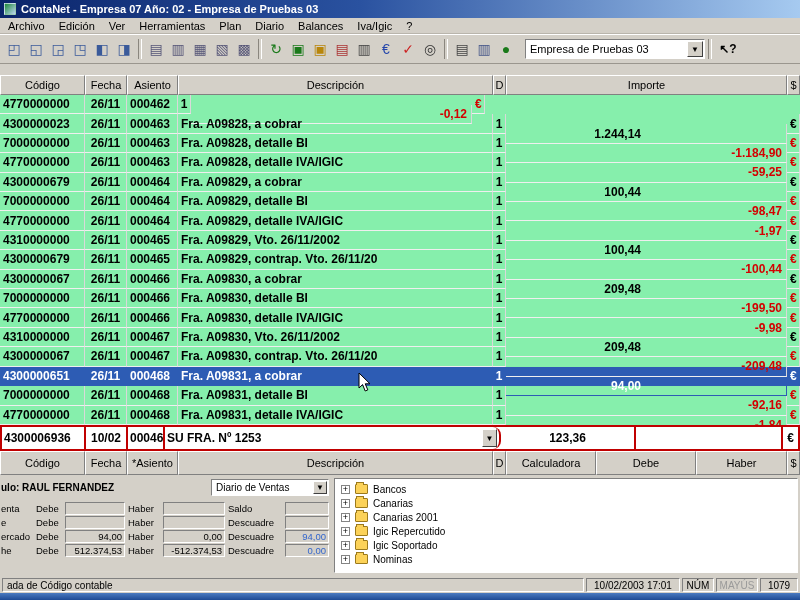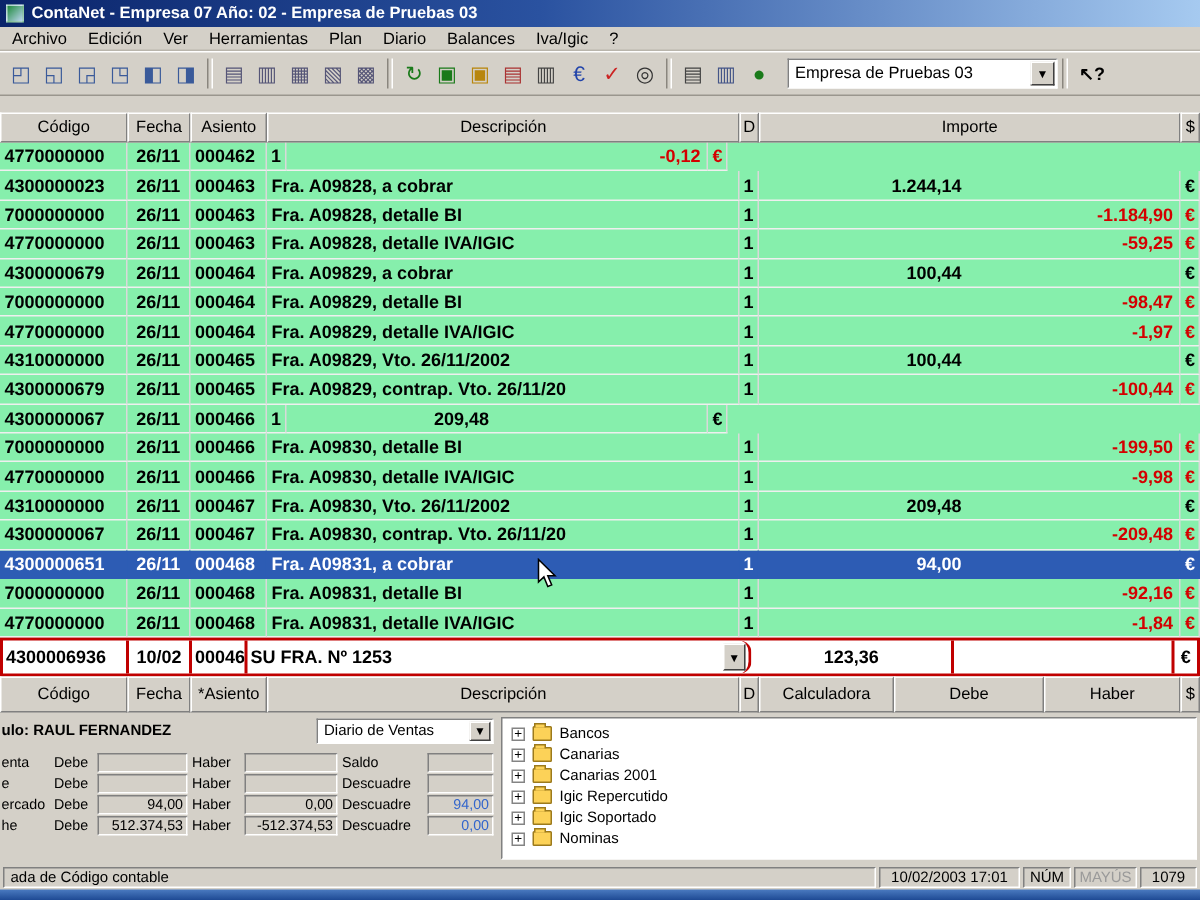--- a/index.html
+++ b/index.html
@@ -39,21 +39,21 @@
   .c-imp{width:281px}.c-cur{width:13px}
   .f-cal{width:90px}.f-deb{width:100px}.f-hab{width:91px}
   .hdr2{height:24px;}
   .hdr2 .hcell{height:100%;}
   
   .rows{height:330px;background:#86efac;overflow:hidden;}
   .row{display:flex;height:calc(330px / 17);font-size:12px;font-weight:bold;color:#000;}
   .cell{height:100%;display:flex;align-items:center;padding:0 3px;white-space:nowrap;overflow:hidden;
     border-right:1px solid #d9d9d9;border-bottom:1px solid #efefef;}
   .c-fec.cell,.c-d.cell{justify-content:center;padding:0;}
-  .imp{padding:0;}
+  .imp{padding:0;margin-top:10px;}
   .imp-debe{width:135px;display:flex;justify-content:flex-end;align-items:center;}
   .imp-haber{flex:1;display:flex;justify-content:flex-end;align-items:center;padding-right:4px;}
   .neg{color:#d40000;}
   .row.selected{background:#2d5cb4;color:#fff;}
   .row.selected .cell{border-right-color:#2d5cb4;border-bottom-color:#2d5cb4;}
   
   .editrow{display:flex;height:26px;border:2px solid #c00000;background:#fff;
     font-size:12px;font-weight:bold;align-items:stretch;}
   .ecell{border-right:2px solid #c00000;display:flex;align-items:center;padding:0 2px;
     white-space:nowrap;overflow:hidden;}
@@ -317,20 +317,21 @@
         <div class="cell c-imp imp">
           <span class="imp-debe"></span>
           <span class="imp-haber neg">-100,44</span>
         </div>
         <div class="cell c-cur neg">€</div>
       </div>
       <div class="row">
         <div class="cell c-cod">4300000067</div>
         <div class="cell c-fec">26/11</div>
         <div class="cell c-asi">000466</div>
+        <div class="cell c-des">Fra. A09830, a cobrar</div>
         <div class="cell c-d">1</div>
         <div class="cell c-imp imp">
           <span class="imp-debe">209,48</span>
           <span class="imp-haber"></span>
         </div>
         <div class="cell c-cur">€</div>
       </div>
       <div class="row">
         <div class="cell c-cod">7000000000</div>
         <div class="cell c-fec">26/11</div>

